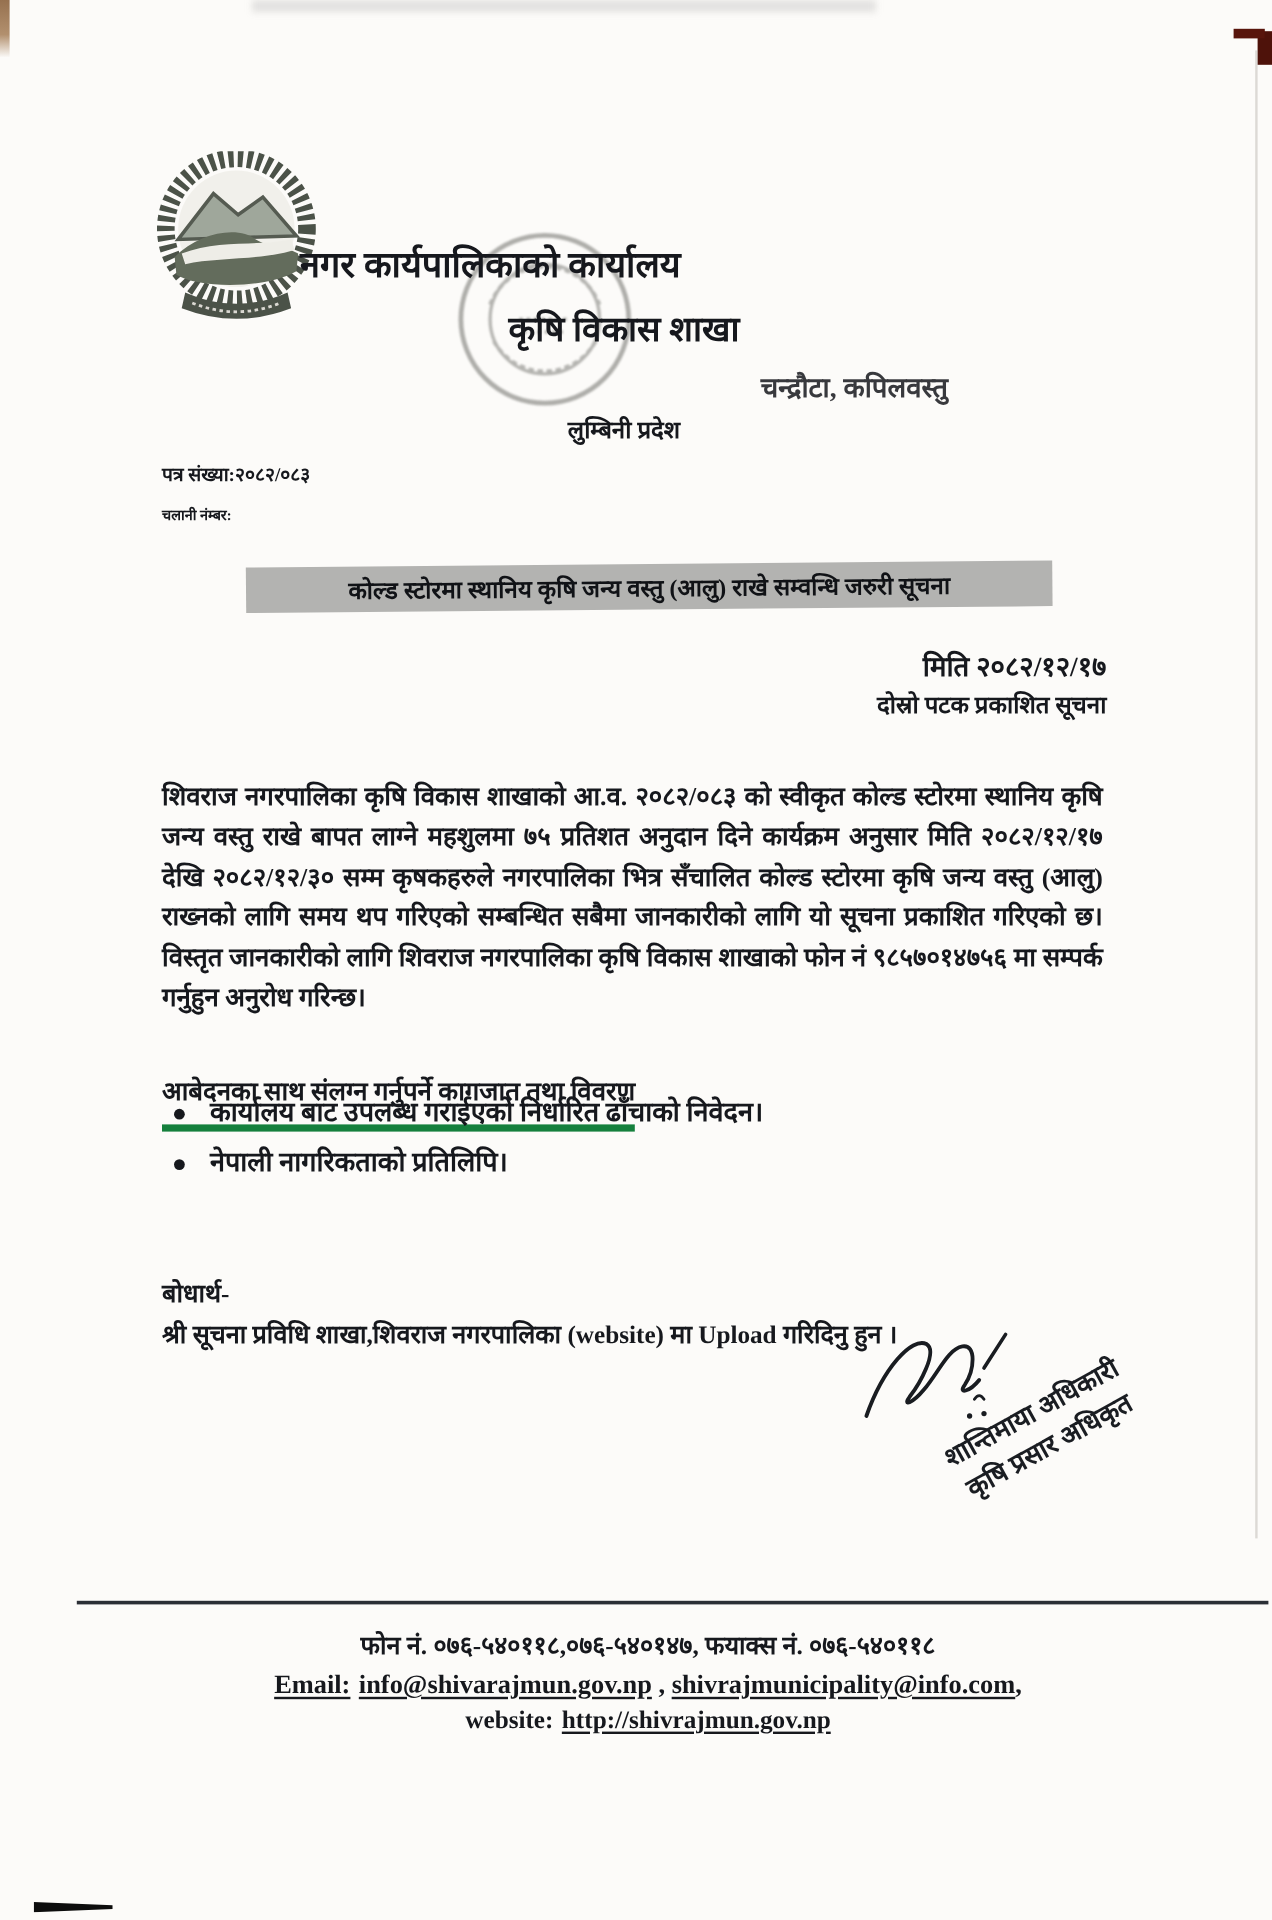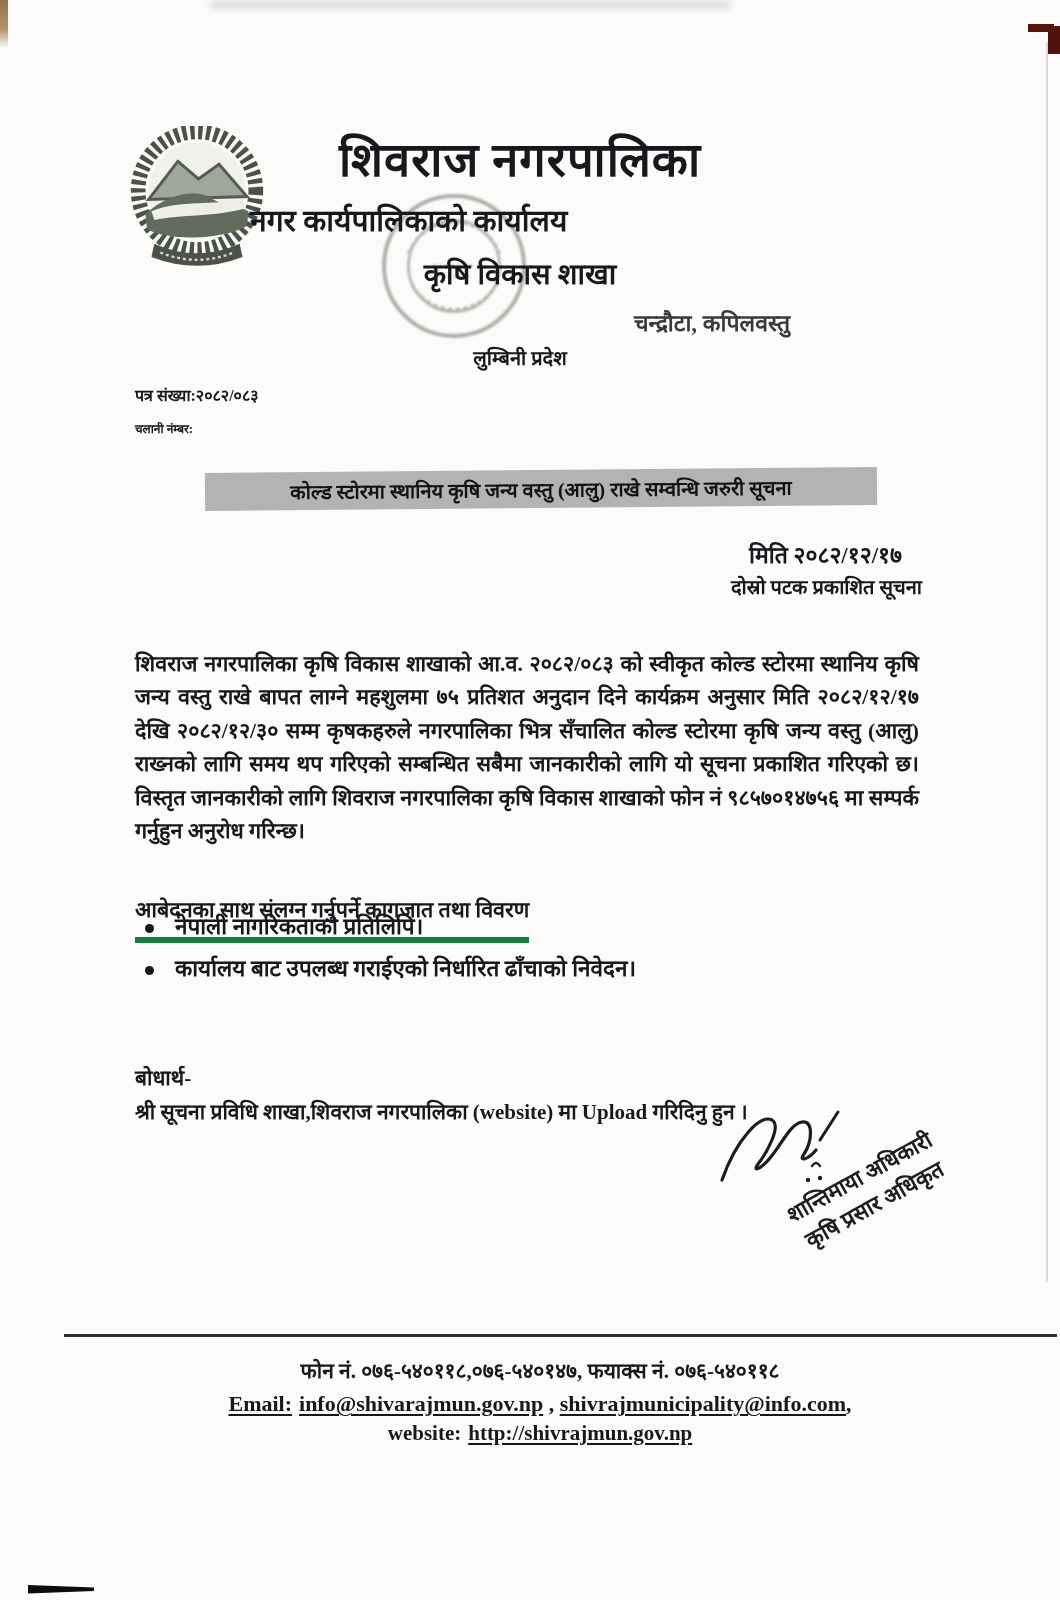--- a/index.html
+++ b/index.html
@@ -28,21 +28,21 @@
   .prov{position:absolute;left:250px;top:344px;width:540px;text-align:center;font-size:20px;font-weight:bold;}
   
   .ref1{position:absolute;left:135px;top:384px;font-size:16px;font-weight:bold;}
   .ref2{position:absolute;left:135px;top:420px;font-size:12px;font-weight:bold;}
   
   .subject{position:absolute;left:205px;top:470px;width:672px;height:38px;
     display:flex;align-items:center;justify-content:center;
     background:#b3b3b1;transform:rotate(-.5deg);
     font-size:20px;font-weight:bold;color:#101216;}
   
-  .date-line{position:absolute;left:580px;top:538px;width:322px;text-align:right;font-size:23px;font-weight:bold;}
+  .date-line{position:absolute;left:600px;top:538px;width:322px;text-align:right;font-size:23px;font-weight:bold;}
   .pub-line{position:absolute;left:600px;top:573px;width:322px;text-align:right;font-size:20px;font-weight:bold;}
   
   .body-text{position:absolute;left:135px;top:626px;width:784px;
     font-size:21.5px;line-height:33.5px;font-weight:700;text-align:justify;}
   
   .attach-head{position:absolute;left:135px;top:878px;font-size:21.5px;font-weight:bold;}
   .attach-head span{display:inline-block;border-bottom:6px solid #15803d;padding-bottom:14px;margin-top:16px;}
   .attach-list{position:absolute;left:135px;top:912px;margin:0;padding:0;list-style:none;
     font-size:22.5px;font-weight:600;}
   .attach-list li{position:relative;padding-left:40px;margin-bottom:12px;line-height:30px;}
@@ -88,42 +88,41 @@
   </svg>
 
   <svg class="stamp" viewBox="0 0 100 100">
     <circle cx="50" cy="50" r="46" fill="none" stroke="#6f6f6a" stroke-width="2.6"></circle>
     <circle cx="50" cy="50" r="30" fill="none" stroke="#7b7b76" stroke-width="1.8"></circle>
     <path d="M20,42 A32,32 0 0 1 80,42" fill="none" stroke="#7b7b76" stroke-width="2" stroke-dasharray="3 2"></path>
     <path d="M22,62 A32,32 0 0 0 78,62" fill="none" stroke="#7b7b76" stroke-width="2" stroke-dasharray="3 2"></path>
     <path d="M36,50 h28 M38,57 h24" stroke="#7b7b76" stroke-width="2" stroke-dasharray="2 2"></path>
   </svg>
 
-  <div class="muni-name">शिवराज नगरपालिका</div>
   <div class="office-name">नगर कार्यपालिकाको कार्यालय</div>
   <div class="dept-name">कृषि विकास शाखा</div>
   <div class="addr">चन्द्रौटा, कपिलवस्तु</div>
   <div class="prov">लुम्बिनी प्रदेश</div>
 
   <div class="ref1">पत्र संख्या:२०८२/०८३</div>
   <div class="ref2">चलानी नंम्बर:</div>
 
   <div class="subject">कोल्ड स्टोरमा स्थानिय कृषि जन्य वस्तु (आलु) राखे सम्वन्धि जरुरी सूचना</div>
 
   <div class="date-line">मिति २०८२/१२/१७</div>
   <div class="pub-line">दोस्रो पटक प्रकाशित सूचना</div>
 
   <p class="body-text">शिवराज नगरपालिका कृषि विकास शाखाको आ.व. २०८२/०८३ को स्वीकृत कोल्ड स्टोरमा स्थानिय कृषि जन्य वस्तु राखे बापत लाग्ने महशुलमा ७५ प्रतिशत अनुदान दिने कार्यक्रम अनुसार मिति २०८२/१२/१७ देखि २०८२/१२/३० सम्म कृषकहरुले नगरपालिका भित्र सँचालित कोल्ड स्टोरमा कृषि जन्य वस्तु (आलु) राख्नको लागि समय थप गरिएको सम्बन्धित सबैमा जानकारीको लागि यो सूचना प्रकाशित गरिएको छ।विस्तृत जानकारीको लागि शिवराज नगरपालिका कृषि विकास शाखाको फोन नं ९८५७०१४७५६ मा सम्पर्क गर्नुहुन अनुरोध गरिन्छ।</p>
 
   <div class="attach-head">
     <span>आबेदनका साथ संलग्न गर्नुपर्ने कागजात तथा विवरण</span>
   </div>
   <ul class="attach-list">
+    <li>कार्यालय बाट उपलब्ध गराईएको निर्धारित ढाँचाको निवेदन।</li>
     <li>नेपाली नागरिकताको प्रतिलिपि।</li>
-    <li>कार्यालय बाट उपलब्ध गराईएको निर्धारित ढाँचाको निवेदन।</li>
   </ul>
 
   <div class="cc-label">बोधार्थ-</div>
   <div class="cc-line">श्री सूचना प्रविधि शाखा,शिवराज नगरपालिका (website) मा Upload गरिदिनु हुन ।</div>
 
   <svg class="sig" viewBox="0 0 152 104">
     <path d="M6,84 C20,44 44,18 56,24 C66,30 50,58 42,68 C36,76 44,74 54,62 C66,48 74,28 86,26 C98,24 96,46 88,58 C82,66 92,64 100,54" fill="none" stroke="#191c21" stroke-width="3.2" stroke-linecap="round"></path>
     <path d="M104,44 L122,16" fill="none" stroke="#191c21" stroke-width="3" stroke-linecap="round"></path>
     <path d="M96,70 q4,-6 8,0" fill="none" stroke="#191c21" stroke-width="2.4" stroke-linecap="round"></path>
     <circle cx="92" cy="84" r="2.2" fill="#191c21"></circle>

